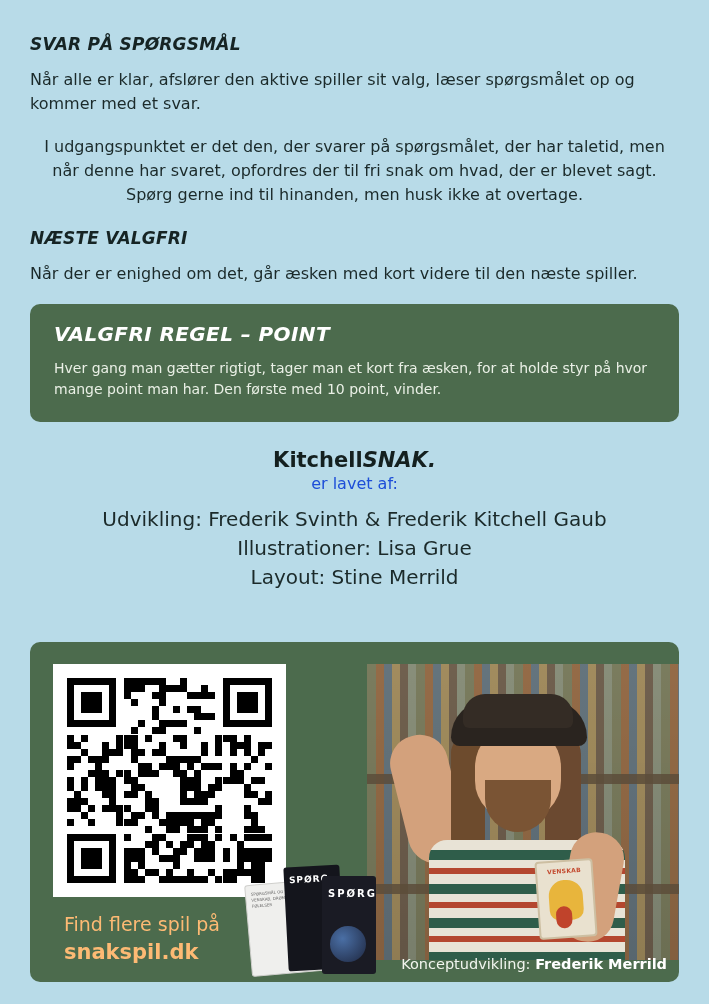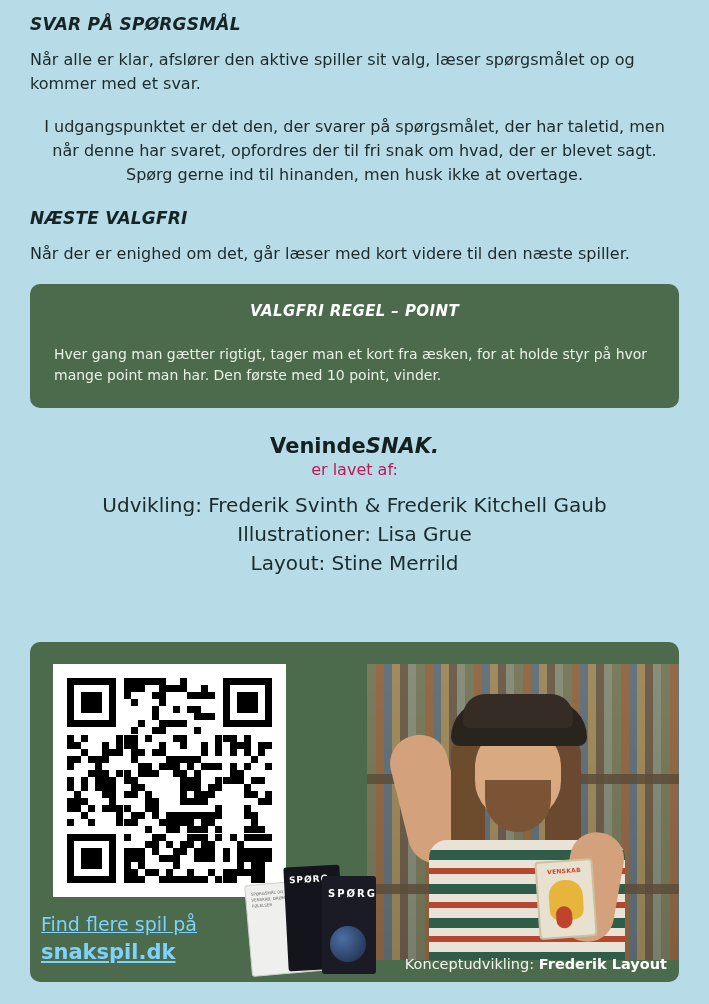--- a/index.html
+++ b/index.html
@@ -12,21 +12,21 @@
     height: 1004px;
     background: #b8dbe8;
     font-family: "DejaVu Sans", sans-serif;
     color: #1d2b2b;
     overflow: hidden;
   }
   .page {
     position: relative;
     width: 709px;
     height: 1004px;
-    padding: 14px 30px 0 30px;
+    padding: 34px 30px 0 30px;
   }
   h2.section-head {
     font-family: "DejaVu Sans", sans-serif;
     font-size: 17px;
     font-style: italic;
     font-weight: bold;
     letter-spacing: 0.2px;
     margin: 0 0 14px 0;
     color: #162424;
   }
@@ -39,23 +39,23 @@
   p.body-text.tight { margin-bottom: 20px; text-align: center; }
 
   .optional-box {
     background: #4c6b4d;
     border-radius: 10px;
     padding: 18px 24px 22px 24px;
     margin-top: 14px;
     color: #eef3ea;
   }
   .optional-box h3 {
-    margin: 0 0 24px 0;
-    text-align: center;
-    font-size: 15px;
+    margin: 0 0 12px 0;
+    text-align: left;
+    font-size: 20px;
     font-style: italic;
     font-weight: bold;
     letter-spacing: 0.4px;
     color: #ffffff;
   }
   .optional-box p {
     margin: 0;
     font-size: 14px;
     line-height: 1.5;
     color: #eaf0e6;
@@ -70,21 +70,21 @@
     font-weight: bold;
     color: #14201f;
     margin-bottom: 2px;
   }
   .credits .brand .ital {
     font-style: italic;
     text-align: center;
   }
   .credits .madeby {
     font-size: 16px;
-    color: #be185d;
+    color: #1d4ed8;
     margin-bottom: 12px;
   }
   .credits .line {
     font-size: 20px;
     line-height: 1.45;
     color: #1b2a2a;
   }
 
   .footer-box {
     position: absolute;
@@ -106,26 +106,25 @@
     padding: 14px;
   }
   .qr {
     width: 100%;
     height: 100%;
     background-repeat: no-repeat;
     image-rendering: pixelated;
   }
   .find-more {
     position: absolute;
-    left: 11px;
+    left: 34px;
     top: 270px;
-    color: #7dd3fc;
+    color: #fdba74;
     font-size: 19px;
     line-height: 1.3;
-    text-decoration: underline;
   }
   .find-more .dk {
     font-weight: bold;
     font-size: 21px;
     display: block;
     margin-top: 2px;
   }
 
   .photo {
     position: absolute;
@@ -323,29 +322,29 @@
 </head>
 <body>
 
 <div class="page">
 
   <h2 class="section-head">SVAR PÅ SPØRGSMÅL</h2>
   <p class="body-text">Når alle er klar, afslører den aktive spiller sit valg, læser spørgsmålet op og kommer med et svar.</p>
   <p class="body-text tight">I udgangspunktet er det den, der svarer på spørgsmålet, der har taletid, men når denne har svaret, opfordres der til fri snak om hvad, der er blevet sagt. Spørg gerne ind til hinanden, men husk ikke at overtage.</p>
 
   <h2 class="section-head">NÆSTE VALGFRI</h2>
-  <p class="body-text">Når der er enighed om det, går læser med kort videre til den næste spiller.</p>
+  <p class="body-text">Når der er enighed om det, går æsken med kort videre til den næste spiller.</p>
 
   <div class="optional-box">
     <h3>VALGFRI REGEL – POINT</h3>
     <p>Hver gang man gætter rigtigt, tager man et kort fra æsken, for at holde styr på hvor mange point man har. Den første med 10 point, vinder.</p>
   </div>
 
   <div class="credits">
-    <div class="brand"><span>Veninde</span><span class="ital">SNAK.</span></div>
+    <div class="brand"><span>Kitchell</span><span class="ital">SNAK.</span></div>
     <div class="madeby">er lavet af:</div>
     <div class="line">Udvikling: Frederik Svinth &amp; Frederik Kitchell Gaub</div>
     <div class="line">Illustrationer: Lisa Grue</div>
     <div class="line">Layout: Stine Merrild</div>
   </div>
 
   <div class="footer-box">
 
     <div class="qr-wrap">
       <div class="qr" id="qrcanvas" style="background: linear-gradient(rgb(0, 0, 0), rgb(0, 0, 0)) 0px 0px / 7.47px 7.47px no-repeat, linear-gradient(rgb(0, 0, 0), rgb(0, 0, 0)) 7.07px 0px / 7.47px 7.47px no-repeat, linear-gradient(rgb(0, 0, 0), rgb(0, 0, 0)) 14.14px 0px / 7.47px 7.47px no-repeat, linear-gradient(rgb(0, 0, 0), rgb(0, 0, 0)) 21.21px 0px / 7.47px 7.47px no-repeat, linear-gradient(rgb(0, 0, 0), rgb(0, 0, 0)) 28.28px 0px / 7.47px 7.47px no-repeat, linear-gradient(rgb(0, 0, 0), rgb(0, 0, 0)) 35.34px 0px / 7.47px 7.47px no-repeat, linear-gradient(rgb(0, 0, 0), rgb(0, 0, 0)) 42.41px 0px / 7.47px 7.47px no-repeat, linear-gradient(rgb(0, 0, 0), rgb(0, 0, 0)) 56.55px 0px / 7.47px 7.47px no-repeat, linear-gradient(rgb(0, 0, 0), rgb(0, 0, 0)) 63.62px 0px / 7.47px 7.47px no-repeat, linear-gradient(rgb(0, 0, 0), rgb(0, 0, 0)) 70.69px 0px / 7.47px 7.47px no-repeat, linear-gradient(rgb(0, 0, 0), rgb(0, 0, 0)) 77.76px 0px / 7.47px 7.47px no-repeat, linear-gradient(rgb(0, 0, 0), rgb(0, 0, 0)) 84.83px 0px / 7.47px 7.47px no-repeat, linear-gradient(rgb(0, 0, 0), rgb(0, 0, 0)) 91.9px 0px / 7.47px 7.47px no-repeat, linear-gradient(rgb(0, 0, 0), rgb(0, 0, 0)) 113.1px 0px / 7.47px 7.47px no-repeat, linear-gradient(rgb(0, 0, 0), rgb(0, 0, 0)) 155.52px 0px / 7.47px 7.47px no-repeat, linear-gradient(rgb(0, 0, 0), rgb(0, 0, 0)) 162.59px 0px / 7.47px 7.47px no-repeat, linear-gradient(rgb(0, 0, 0), rgb(0, 0, 0)) 169.66px 0px / 7.47px 7.47px no-repeat, linear-gradient(rgb(0, 0, 0), rgb(0, 0, 0)) 176.72px 0px / 7.47px 7.47px no-repeat, linear-gradient(rgb(0, 0, 0), rgb(0, 0, 0)) 183.79px 0px / 7.47px 7.47px no-repeat, linear-gradient(rgb(0, 0, 0), rgb(0, 0, 0)) 190.86px 0px / 7.47px 7.47px no-repeat, linear-gradient(rgb(0, 0, 0), rgb(0, 0, 0)) 197.93px 0px / 7.47px 7.47px no-repeat, linear-gradient(rgb(0, 0, 0), rgb(0, 0, 0)) 0px 7.07px / 7.47px 7.47px no-repeat, linear-gradient(rgb(0, 0, 0), rgb(0, 0, 0)) 42.41px 7.07px / 7.47px 7.47px no-repeat, linear-gradient(rgb(0, 0, 0), rgb(0, 0, 0)) 56.55px 7.07px / 7.47px 7.47px no-repeat, linear-gradient(rgb(0, 0, 0), rgb(0, 0, 0)) 63.62px 7.07px / 7.47px 7.47px no-repeat, linear-gradient(rgb(0, 0, 0), rgb(0, 0, 0)) 70.69px 7.07px / 7.47px 7.47px no-repeat, linear-gradient(rgb(0, 0, 0), rgb(0, 0, 0)) 91.9px 7.07px / 7.47px 7.47px no-repeat, linear-gradient(rgb(0, 0, 0), rgb(0, 0, 0)) 98.97px 7.07px / 7.47px 7.47px no-repeat, linear-gradient(rgb(0, 0, 0), rgb(0, 0, 0)) 106.03px 7.07px / 7.47px 7.47px no-repeat, linear-gradient(rgb(0, 0, 0), rgb(0, 0, 0)) 113.1px 7.07px / 7.47px 7.47px no-repeat, linear-gradient(rgb(0, 0, 0), rgb(0, 0, 0)) 134.31px 7.07px / 7.47px 7.47px no-repeat, linear-gradient(rgb(0, 0, 0), rgb(0, 0, 0)) 155.52px 7.07px / 7.47px 7.47px no-repeat, linear-gradient(rgb(0, 0, 0), rgb(0, 0, 0)) 197.93px 7.07px / 7.47px 7.47px no-repeat, linear-gradient(rgb(0, 0, 0), rgb(0, 0, 0)) 0px 14.14px / 7.47px 7.47px no-repeat, linear-gradient(rgb(0, 0, 0), rgb(0, 0, 0)) 14.14px 14.14px / 7.47px 7.47px no-repeat, linear-gradient(rgb(0, 0, 0), rgb(0, 0, 0)) 21.21px 14.14px / 7.47px 7.47px no-repeat, linear-gradient(rgb(0, 0, 0), rgb(0, 0, 0)) 28.28px 14.14px / 7.47px 7.47px no-repeat, linear-gradient(rgb(0, 0, 0), rgb(0, 0, 0)) 42.41px 14.14px / 7.47px 7.47px no-repeat, linear-gradient(rgb(0, 0, 0), rgb(0, 0, 0)) 56.55px 14.14px / 7.47px 7.47px no-repeat, linear-gradient(rgb(0, 0, 0), rgb(0, 0, 0)) 84.83px 14.14px / 7.47px 7.47px no-repeat, linear-gradient(rgb(0, 0, 0), rgb(0, 0, 0)) 91.9px 14.14px / 7.47px 7.47px no-repeat, linear-gradient(rgb(0, 0, 0), rgb(0, 0, 0)) 120.17px 14.14px / 7.47px 7.47px no-repeat, linear-gradient(rgb(0, 0, 0), rgb(0, 0, 0)) 127.24px 14.14px / 7.47px 7.47px no-repeat, linear-gradient(rgb(0, 0, 0), rgb(0, 0, 0)) 134.31px 14.14px / 7.47px 7.47px no-repeat, linear-gradient(rgb(0, 0, 0), rgb(0, 0, 0)) 141.38px 14.14px / 7.47px 7.47px no-repeat, linear-gradient(rgb(0, 0, 0), rgb(0, 0, 0)) 155.52px 14.14px / 7.47px 7.47px no-repeat, linear-gradient(rgb(0, 0, 0), rgb(0, 0, 0)) 169.66px 14.14px / 7.47px 7.47px no-repeat, linear-gradient(rgb(0, 0, 0), rgb(0, 0, 0)) 176.72px 14.14px / 7.47px 7.47px no-repeat, linear-gradient(rgb(0, 0, 0), rgb(0, 0, 0)) 183.79px 14.14px / 7.47px 7.47px no-repeat, linear-gradient(rgb(0, 0, 0), rgb(0, 0, 0)) 197.93px 14.14px / 7.47px 7.47px no-repeat, linear-gradient(rgb(0, 0, 0), rgb(0, 0, 0)) 0px 21.21px / 7.47px 7.47px no-repeat, linear-gradient(rgb(0, 0, 0), rgb(0, 0, 0)) 14.14px 21.21px / 7.47px 7.47px no-repeat, linear-gradient(rgb(0, 0, 0), rgb(0, 0, 0)) 21.21px 21.21px / 7.47px 7.47px no-repeat, linear-gradient(rgb(0, 0, 0), rgb(0, 0, 0)) 28.28px 21.21px / 7.47px 7.47px no-repeat, linear-gradient(rgb(0, 0, 0), rgb(0, 0, 0)) 42.41px 21.21px / 7.47px 7.47px no-repeat, linear-gradient(rgb(0, 0, 0), rgb(0, 0, 0)) 63.62px 21.21px / 7.47px 7.47px no-repeat, linear-gradient(rgb(0, 0, 0), rgb(0, 0, 0)) 91.9px 21.21px / 7.47px 7.47px no-repeat, linear-gradient(rgb(0, 0, 0), rgb(0, 0, 0)) 155.52px 21.21px / 7.47px 7.47px no-repeat, linear-gradient(rgb(0, 0, 0), rgb(0, 0, 0)) 169.66px 21.21px / 7.47px 7.47px no-repeat, linear-gradient(rgb(0, 0, 0), rgb(0, 0, 0)) 176.72px 21.21px / 7.47px 7.47px no-repeat, linear-gradient(rgb(0, 0, 0), rgb(0, 0, 0)) 183.79px 21.21px / 7.47px 7.47px no-repeat, linear-gradient(rgb(0, 0, 0), rgb(0, 0, 0)) 197.93px 21.21px / 7.47px 7.47px no-repeat, linear-gradient(rgb(0, 0, 0), rgb(0, 0, 0)) 0px 28.28px / 7.47px 7.47px no-repeat, linear-gradient(rgb(0, 0, 0), rgb(0, 0, 0)) 14.14px 28.28px / 7.47px 7.47px no-repeat, linear-gradient(rgb(0, 0, 0), rgb(0, 0, 0)) 21.21px 28.28px / 7.47px 7.47px no-repeat, linear-gradient(rgb(0, 0, 0), rgb(0, 0, 0)) 28.28px 28.28px / 7.47px 7.47px no-repeat, linear-gradient(rgb(0, 0, 0), rgb(0, 0, 0)) 42.41px 28.28px / 7.47px 7.47px no-repeat, linear-gradient(rgb(0, 0, 0), rgb(0, 0, 0)) 84.83px 28.28px / 7.47px 7.47px no-repeat, linear-gradient(rgb(0, 0, 0), rgb(0, 0, 0)) 106.03px 28.28px / 7.47px 7.47px no-repeat, linear-gradient(rgb(0, 0, 0), rgb(0, 0, 0)) 120.17px 28.28px / 7.47px 7.47px no-repeat, linear-gradient(rgb(0, 0, 0), rgb(0, 0, 0)) 127.24px 28.28px / 7.47px 7.47px no-repeat, linear-gradient(rgb(0, 0, 0), rgb(0, 0, 0)) 155.52px 28.28px / 7.47px 7.47px no-repeat, linear-gradient(rgb(0, 0, 0), rgb(0, 0, 0)) 169.66px 28.28px / 7.47px 7.47px no-repeat, linear-gradient(rgb(0, 0, 0), rgb(0, 0, 0)) 176.72px 28.28px / 7.47px 7.47px no-repeat, linear-gradient(rgb(0, 0, 0), rgb(0, 0, 0)) 183.79px 28.28px / 7.47px 7.47px no-repeat, linear-gradient(rgb(0, 0, 0), rgb(0, 0, 0)) 197.93px 28.28px / 7.47px 7.47px no-repeat, linear-gradient(rgb(0, 0, 0), rgb(0, 0, 0)) 0px 35.34px / 7.47px 7.47px no-repeat, linear-gradient(rgb(0, 0, 0), rgb(0, 0, 0)) 42.41px 35.34px / 7.47px 7.47px no-repeat, linear-gradient(rgb(0, 0, 0), rgb(0, 0, 0)) 84.83px 35.34px / 7.47px 7.47px no-repeat, linear-gradient(rgb(0, 0, 0), rgb(0, 0, 0)) 127.24px 35.34px / 7.47px 7.47px no-repeat, linear-gradient(rgb(0, 0, 0), rgb(0, 0, 0)) 134.31px 35.34px / 7.47px 7.47px no-repeat, linear-gradient(rgb(0, 0, 0), rgb(0, 0, 0)) 141.38px 35.34px / 7.47px 7.47px no-repeat, linear-gradient(rgb(0, 0, 0), rgb(0, 0, 0)) 155.52px 35.34px / 7.47px 7.47px no-repeat, linear-gradient(rgb(0, 0, 0), rgb(0, 0, 0)) 197.93px 35.34px / 7.47px 7.47px no-repeat, linear-gradient(rgb(0, 0, 0), rgb(0, 0, 0)) 0px 42.41px / 7.47px 7.47px no-repeat, linear-gradient(rgb(0, 0, 0), rgb(0, 0, 0)) 7.07px 42.41px / 7.47px 7.47px no-repeat, linear-gradient(rgb(0, 0, 0), rgb(0, 0, 0)) 14.14px 42.41px / 7.47px 7.47px no-repeat, linear-gradient(rgb(0, 0, 0), rgb(0, 0, 0)) 21.21px 42.41px / 7.47px 7.47px no-repeat, linear-gradient(rgb(0, 0, 0), rgb(0, 0, 0)) 28.28px 42.41px / 7.47px 7.47px no-repeat, linear-gradient(rgb(0, 0, 0), rgb(0, 0, 0)) 35.34px 42.41px / 7.47px 7.47px no-repeat, linear-gradient(rgb(0, 0, 0), rgb(0, 0, 0)) 42.41px 42.41px / 7.47px 7.47px no-repeat, linear-gradient(rgb(0, 0, 0), rgb(0, 0, 0)) 70.69px 42.41px / 7.47px 7.47px no-repeat, linear-gradient(rgb(0, 0, 0), rgb(0, 0, 0)) 91.9px 42.41px / 7.47px 7.47px no-repeat, linear-gradient(rgb(0, 0, 0), rgb(0, 0, 0)) 98.97px 42.41px / 7.47px 7.47px no-repeat, linear-gradient(rgb(0, 0, 0), rgb(0, 0, 0)) 106.03px 42.41px / 7.47px 7.47px no-repeat, linear-gradient(rgb(0, 0, 0), rgb(0, 0, 0)) 113.1px 42.41px / 7.47px 7.47px no-repeat, linear-gradient(rgb(0, 0, 0), rgb(0, 0, 0)) 155.52px 42.41px / 7.47px 7.47px no-repeat, linear-gradient(rgb(0, 0, 0), rgb(0, 0, 0)) 162.59px 42.41px / 7.47px 7.47px no-repeat, linear-gradient(rgb(0, 0, 0), rgb(0, 0, 0)) 169.66px 42.41px / 7.47px 7.47px no-repeat, linear-gradient(rgb(0, 0, 0), rgb(0, 0, 0)) 176.72px 42.41px / 7.47px 7.47px no-repeat, linear-gradient(rgb(0, 0, 0), rgb(0, 0, 0)) 183.79px 42.41px / 7.47px 7.47px no-repeat, linear-gradient(rgb(0, 0, 0), rgb(0, 0, 0)) 190.86px 42.41px / 7.47px 7.47px no-repeat, linear-gradient(rgb(0, 0, 0), rgb(0, 0, 0)) 197.93px 42.41px / 7.47px 7.47px no-repeat, linear-gradient(rgb(0, 0, 0), rgb(0, 0, 0)) 63.62px 49.48px / 7.47px 7.47px no-repeat, linear-gradient(rgb(0, 0, 0), rgb(0, 0, 0)) 84.83px 49.48px / 7.47px 7.47px no-repeat, linear-gradient(rgb(0, 0, 0), rgb(0, 0, 0)) 91.9px 49.48px / 7.47px 7.47px no-repeat, linear-gradient(rgb(0, 0, 0), rgb(0, 0, 0)) 127.24px 49.48px / 7.47px 7.47px no-repeat, linear-gradient(rgb(0, 0, 0), rgb(0, 0, 0)) 0px 56.55px / 7.47px 7.47px no-repeat, linear-gradient(rgb(0, 0, 0), rgb(0, 0, 0)) 14.14px 56.55px / 7.47px 7.47px no-repeat, linear-gradient(rgb(0, 0, 0), rgb(0, 0, 0)) 49.48px 56.55px / 7.47px 7.47px no-repeat, linear-gradient(rgb(0, 0, 0), rgb(0, 0, 0)) 56.55px 56.55px / 7.47px 7.47px no-repeat, linear-gradient(rgb(0, 0, 0), rgb(0, 0, 0)) 63.62px 56.55px / 7.47px 7.47px no-repeat, linear-gradient(rgb(0, 0, 0), rgb(0, 0, 0)) 77.76px 56.55px / 7.47px 7.47px no-repeat, linear-gradient(rgb(0, 0, 0), rgb(0, 0, 0)) 106.03px 56.55px / 7.47px 7.47px no-repeat, linear-gradient(rgb(0, 0, 0), rgb(0, 0, 0)) 113.1px 56.55px / 7.47px 7.47px no-repeat, linear-gradient(rgb(0, 0, 0), rgb(0, 0, 0)) 148.45px 56.55px / 7.47px 7.47px no-repeat, linear-gradient(rgb(0, 0, 0), rgb(0, 0, 0)) 155.52px 56.55px / 7.47px 7.47px no-repeat, linear-gradient(rgb(0, 0, 0), rgb(0, 0, 0)) 162.59px 56.55px / 7.47px 7.47px no-repeat, linear-gradient(rgb(0, 0, 0), rgb(0, 0, 0)) 176.72px 56.55px / 7.47px 7.47px no-repeat, linear-gradient(rgb(0, 0, 0), rgb(0, 0, 0)) 0px 63.62px / 7.47px 7.47px no-repeat, linear-gradient(rgb(0, 0, 0), rgb(0, 0, 0)) 7.07px 63.62px / 7.47px 7.47px no-repeat, linear-gradient(rgb(0, 0, 0), rgb(0, 0, 0)) 35.34px 63.62px / 7.47px 7.47px no-repeat, linear-gradient(rgb(0, 0, 0), rgb(0, 0, 0)) 49.48px 63.62px / 7.47px 7.47px no-repeat, linear-gradient(rgb(0, 0, 0), rgb(0, 0, 0)) 56.55px 63.62px / 7.47px 7.47px no-repeat, linear-gradient(rgb(0, 0, 0), rgb(0, 0, 0)) 63.62px 63.62px / 7.47px 7.47px no-repeat, linear-gradient(rgb(0, 0, 0), rgb(0, 0, 0)) 91.9px 63.62px / 7.47px 7.47px no-repeat, linear-gradient(rgb(0, 0, 0), rgb(0, 0, 0)) 113.1px 63.62px / 7.47px 7.47px no-repeat, linear-gradient(rgb(0, 0, 0), rgb(0, 0, 0)) 134.31px 63.62px / 7.47px 7.47px no-repeat, linear-gradient(rgb(0, 0, 0), rgb(0, 0, 0)) 148.45px 63.62px / 7.47px 7.47px no-repeat, linear-gradient(rgb(0, 0, 0), rgb(0, 0, 0)) 162.59px 63.62px / 7.47px 7.47px no-repeat, linear-gradient(rgb(0, 0, 0), rgb(0, 0, 0)) 169.66px 63.62px / 7.47px 7.47px no-repeat, linear-gradient(rgb(0, 0, 0), rgb(0, 0, 0)) 176.72px 63.62px / 7.47px 7.47px no-repeat, linear-gradient(rgb(0, 0, 0), rgb(0, 0, 0)) 190.86px 63.62px / 7.47px 7.47px no-repeat, linear-gradient(rgb(0, 0, 0), rgb(0, 0, 0)) 197.93px 63.62px / 7.47px 7.47px no-repeat, linear-gradient(rgb(0, 0, 0), rgb(0, 0, 0)) 14.14px 70.69px / 7.47px 7.47px no-repeat, linear-gradient(rgb(0, 0, 0), rgb(0, 0, 0)) 35.34px 70.69px / 7.47px 7.47px no-repeat, linear-gradient(rgb(0, 0, 0), rgb(0, 0, 0)) 42.41px 70.69px / 7.47px 7.47px no-repeat, linear-gradient(rgb(0, 0, 0), rgb(0, 0, 0)) 49.48px 70.69px / 7.47px 7.47px no-repeat, linear-gradient(rgb(0, 0, 0), rgb(0, 0, 0)) 63.62px 70.69px / 7.47px 7.47px no-repeat, linear-gradient(rgb(0, 0, 0), rgb(0, 0, 0)) 70.69px 70.69px / 7.47px 7.47px no-repeat, linear-gradient(rgb(0, 0, 0), rgb(0, 0, 0)) 84.83px 70.69px / 7.47px 7.47px no-repeat, linear-gradient(rgb(0, 0, 0), rgb(0, 0, 0)) 91.9px 70.69px / 7.47px 7.47px no-repeat, linear-gradient(rgb(0, 0, 0), rgb(0, 0, 0)) 134.31px 70.69px / 7.47px 7.47px no-repeat, linear-gradient(rgb(0, 0, 0), rgb(0, 0, 0)) 148.45px 70.69px / 7.47px 7.47px no-repeat, linear-gradient(rgb(0, 0, 0), rgb(0, 0, 0)) 162.59px 70.69px / 7.47px 7.47px no-repeat, linear-gradient(rgb(0, 0, 0), rgb(0, 0, 0)) 176.72px 70.69px / 7.47px 7.47px no-repeat, linear-gradient(rgb(0, 0, 0), rgb(0, 0, 0)) 190.86px 70.69px / 7.47px 7.47px no-repeat, linear-gradient(rgb(0, 0, 0), rgb(0, 0, 0)) 0px 77.76px / 7.47px 7.47px no-repeat, linear-gradient(rgb(0, 0, 0), rgb(0, 0, 0)) 7.07px 77.76px / 7.47px 7.47px no-repeat, linear-gradient(rgb(0, 0, 0), rgb(0, 0, 0)) 21.21px 77.76px / 7.47px 7.47px no-repeat, linear-gradient(rgb(0, 0, 0), rgb(0, 0, 0)) 28.28px 77.76px / 7.47px 7.47px no-repeat, linear-gradient(rgb(0, 0, 0), rgb(0, 0, 0)) 35.34px 77.76px / 7.47px 7.47px no-repeat, linear-gradient(rgb(0, 0, 0), rgb(0, 0, 0)) 63.62px 77.76px / 7.47px 7.47px no-repeat, linear-gradient(rgb(0, 0, 0), rgb(0, 0, 0)) 98.97px 77.76px / 7.47px 7.47px no-repeat, linear-gradient(rgb(0, 0, 0), rgb(0, 0, 0)) 106.03px 77.76px / 7.47px 7.47px no-repeat, linear-gradient(rgb(0, 0, 0), rgb(0, 0, 0)) 113.1px 77.76px / 7.47px 7.47px no-repeat, linear-gradient(rgb(0, 0, 0), rgb(0, 0, 0)) 120.17px 77.76px / 7.47px 7.47px no-repeat, linear-gradient(rgb(0, 0, 0), rgb(0, 0, 0)) 127.24px 77.76px / 7.47px 7.47px no-repeat, linear-gradient(rgb(0, 0, 0), rgb(0, 0, 0)) 183.79px 77.76px / 7.47px 7.47px no-repeat, linear-gradient(rgb(0, 0, 0), rgb(0, 0, 0)) 0px 84.83px / 7.47px 7.47px no-repeat, linear-gradient(rgb(0, 0, 0), rgb(0, 0, 0)) 28.28px 84.83px / 7.47px 7.47px no-repeat, linear-gradient(rgb(0, 0, 0), rgb(0, 0, 0)) 70.69px 84.83px / 7.47px 7.47px no-repeat, linear-gradient(rgb(0, 0, 0), rgb(0, 0, 0)) 77.76px 84.83px / 7.47px 7.47px no-repeat, linear-gradient(rgb(0, 0, 0), rgb(0, 0, 0)) 91.9px 84.83px / 7.47px 7.47px no-repeat, linear-gradient(rgb(0, 0, 0), rgb(0, 0, 0)) 98.97px 84.83px / 7.47px 7.47px no-repeat, linear-gradient(rgb(0, 0, 0), rgb(0, 0, 0)) 106.03px 84.83px / 7.47px 7.47px no-repeat, linear-gradient(rgb(0, 0, 0), rgb(0, 0, 0)) 120.17px 84.83px / 7.47px 7.47px no-repeat, linear-gradient(rgb(0, 0, 0), rgb(0, 0, 0)) 134.31px 84.83px / 7.47px 7.47px no-repeat, linear-gradient(rgb(0, 0, 0), rgb(0, 0, 0)) 141.38px 84.83px / 7.47px 7.47px no-repeat, linear-gradient(rgb(0, 0, 0), rgb(0, 0, 0)) 148.45px 84.83px / 7.47px 7.47px no-repeat, linear-gradient(rgb(0, 0, 0), rgb(0, 0, 0)) 162.59px 84.83px / 7.47px 7.47px no-repeat, linear-gradient(rgb(0, 0, 0), rgb(0, 0, 0)) 176.72px 84.83px / 7.47px 7.47px no-repeat, linear-gradient(rgb(0, 0, 0), rgb(0, 0, 0)) 197.93px 84.83px / 7.47px 7.47px no-repeat, linear-gradient(rgb(0, 0, 0), rgb(0, 0, 0)) 21.21px 91.9px / 7.47px 7.47px no-repeat, linear-gradient(rgb(0, 0, 0), rgb(0, 0, 0)) 28.28px 91.9px / 7.47px 7.47px no-repeat, linear-gradient(rgb(0, 0, 0), rgb(0, 0, 0)) 35.34px 91.9px / 7.47px 7.47px no-repeat, linear-gradient(rgb(0, 0, 0), rgb(0, 0, 0)) 49.48px 91.9px / 7.47px 7.47px no-repeat, linear-gradient(rgb(0, 0, 0), rgb(0, 0, 0)) 56.55px 91.9px / 7.47px 7.47px no-repeat, linear-gradient(rgb(0, 0, 0), rgb(0, 0, 0)) 70.69px 91.9px / 7.47px 7.47px no-repeat, linear-gradient(rgb(0, 0, 0), rgb(0, 0, 0)) 77.76px 91.9px / 7.47px 7.47px no-repeat, linear-gradient(rgb(0, 0, 0), rgb(0, 0, 0)) 84.83px 91.9px / 7.47px 7.47px no-repeat, linear-gradient(rgb(0, 0, 0), rgb(0, 0, 0)) 106.03px 91.9px / 7.47px 7.47px no-repeat, linear-gradient(rgb(0, 0, 0), rgb(0, 0, 0)) 113.1px 91.9px / 7.47px 7.47px no-repeat, linear-gradient(rgb(0, 0, 0), rgb(0, 0, 0)) 127.24px 91.9px / 7.47px 7.47px no-repeat, linear-gradient(rgb(0, 0, 0), rgb(0, 0, 0)) 162.59px 91.9px / 7.47px 7.47px no-repeat, linear-gradient(rgb(0, 0, 0), rgb(0, 0, 0)) 169.66px 91.9px / 7.47px 7.47px no-repeat, linear-gradient(rgb(0, 0, 0), rgb(0, 0, 0)) 0px 98.97px / 7.47px 7.47px no-repeat, linear-gradient(rgb(0, 0, 0), rgb(0, 0, 0)) 14.14px 98.97px / 7.47px 7.47px no-repeat, linear-gradient(rgb(0, 0, 0), rgb(0, 0, 0)) 28.28px 98.97px / 7.47px 7.47px no-repeat, linear-gradient(rgb(0, 0, 0), rgb(0, 0, 0)) 35.34px 98.97px / 7.47px 7.47px no-repeat, linear-gradient(rgb(0, 0, 0), rgb(0, 0, 0)) 42.41px 98.97px / 7.47px 7.47px no-repeat, linear-gradient(rgb(0, 0, 0), rgb(0, 0, 0)) 56.55px 98.97px / 7.47px 7.47px no-repeat, linear-gradient(rgb(0, 0, 0), rgb(0, 0, 0)) 63.62px 98.97px / 7.47px 7.47px no-repeat, linear-gradient(rgb(0, 0, 0), rgb(0, 0, 0)) 113.1px 98.97px / 7.47px 7.47px no-repeat, linear-gradient(rgb(0, 0, 0), rgb(0, 0, 0)) 120.17px 98.97px / 7.47px 7.47px no-repeat, linear-gradient(rgb(0, 0, 0), rgb(0, 0, 0)) 127.24px 98.97px / 7.47px 7.47px no-repeat, linear-gradient(rgb(0, 0, 0), rgb(0, 0, 0)) 148.45px 98.97px / 7.47px 7.47px no-repeat, linear-gradient(rgb(0, 0, 0), rgb(0, 0, 0)) 155.52px 98.97px / 7.47px 7.47px no-repeat, linear-gradient(rgb(0, 0, 0), rgb(0, 0, 0)) 162.59px 98.97px / 7.47px 7.47px no-repeat, linear-gradient(rgb(0, 0, 0), rgb(0, 0, 0)) 169.66px 98.97px / 7.47px 7.47px no-repeat, linear-gradient(rgb(0, 0, 0), rgb(0, 0, 0)) 183.79px 98.97px / 7.47px 7.47px no-repeat, linear-gradient(rgb(0, 0, 0), rgb(0, 0, 0)) 190.86px 98.97px / 7.47px 7.47px no-repeat, linear-gradient(rgb(0, 0, 0), rgb(0, 0, 0)) 0px 106.03px / 7.47px 7.47px no-repeat, linear-gradient(rgb(0, 0, 0), rgb(0, 0, 0)) 14.14px 106.03px / 7.47px 7.47px no-repeat, linear-gradient(rgb(0, 0, 0), rgb(0, 0, 0)) 28.28px 106.03px / 7.47px 7.47px no-repeat, linear-gradient(rgb(0, 0, 0), rgb(0, 0, 0)) 35.34px 106.03px / 7.47px 7.47px no-repeat, linear-gradient(rgb(0, 0, 0), rgb(0, 0, 0)) 42.41px 106.03px / 7.47px 7.47px no-repeat, linear-gradient(rgb(0, 0, 0), rgb(0, 0, 0)) 63.62px 106.03px / 7.47px 7.47px no-repeat, linear-gradient(rgb(0, 0, 0), rgb(0, 0, 0)) 70.69px 106.03px / 7.47px 7.47px no-repeat, linear-gradient(rgb(0, 0, 0), rgb(0, 0, 0)) 113.1px 106.03px / 7.47px 7.47px no-repeat, linear-gradient(rgb(0, 0, 0), rgb(0, 0, 0)) 120.17px 106.03px / 7.47px 7.47px no-repeat, linear-gradient(rgb(0, 0, 0), rgb(0, 0, 0)) 127.24px 106.03px / 7.47px 7.47px no-repeat, linear-gradient(rgb(0, 0, 0), rgb(0, 0, 0)) 141.38px 106.03px / 7.47px 7.47px no-repeat, linear-gradient(rgb(0, 0, 0), rgb(0, 0, 0)) 148.45px 106.03px / 7.47px 7.47px no-repeat, linear-gradient(rgb(0, 0, 0), rgb(0, 0, 0)) 176.72px 106.03px / 7.47px 7.47px no-repeat, linear-gradient(rgb(0, 0, 0), rgb(0, 0, 0)) 7.07px 113.1px / 7.47px 7.47px no-repeat, linear-gradient(rgb(0, 0, 0), rgb(0, 0, 0)) 35.34px 113.1px / 7.47px 7.47px no-repeat, linear-gradient(rgb(0, 0, 0), rgb(0, 0, 0)) 42.41px 113.1px / 7.47px 7.47px no-repeat, linear-gradient(rgb(0, 0, 0), rgb(0, 0, 0)) 56.55px 113.1px / 7.47px 7.47px no-repeat, linear-gradient(rgb(0, 0, 0), rgb(0, 0, 0)) 63.62px 113.1px / 7.47px 7.47px no-repeat, linear-gradient(rgb(0, 0, 0), rgb(0, 0, 0)) 77.76px 113.1px / 7.47px 7.47px no-repeat, linear-gradient(rgb(0, 0, 0), rgb(0, 0, 0)) 113.1px 113.1px / 7.47px 7.47px no-repeat, linear-gradient(rgb(0, 0, 0), rgb(0, 0, 0)) 127.24px 113.1px / 7.47px 7.47px no-repeat, linear-gradient(rgb(0, 0, 0), rgb(0, 0, 0)) 134.31px 113.1px / 7.47px 7.47px no-repeat, linear-gradient(rgb(0, 0, 0), rgb(0, 0, 0)) 141.38px 113.1px / 7.47px 7.47px no-repeat, linear-gradient(rgb(0, 0, 0), rgb(0, 0, 0)) 176.72px 113.1px / 7.47px 7.47px no-repeat, linear-gradient(rgb(0, 0, 0), rgb(0, 0, 0)) 183.79px 113.1px / 7.47px 7.47px no-repeat, linear-gradient(rgb(0, 0, 0), rgb(0, 0, 0)) 197.93px 113.1px / 7.47px 7.47px no-repeat, linear-gradient(rgb(0, 0, 0), rgb(0, 0, 0)) 0px 120.17px / 7.47px 7.47px no-repeat, linear-gradient(rgb(0, 0, 0), rgb(0, 0, 0)) 7.07px 120.17px / 7.47px 7.47px no-repeat, linear-gradient(rgb(0, 0, 0), rgb(0, 0, 0)) 14.14px 120.17px / 7.47px 7.47px no-repeat, linear-gradient(rgb(0, 0, 0), rgb(0, 0, 0)) 42.41px 120.17px / 7.47px 7.47px no-repeat, linear-gradient(rgb(0, 0, 0), rgb(0, 0, 0)) 77.76px 120.17px / 7.47px 7.47px no-repeat, linear-gradient(rgb(0, 0, 0), rgb(0, 0, 0)) 84.83px 120.17px / 7.47px 7.47px no-repeat, linear-gradient(rgb(0, 0, 0), rgb(0, 0, 0)) 113.1px 120.17px / 7.47px 7.47px no-repeat, linear-gradient(rgb(0, 0, 0), rgb(0, 0, 0)) 120.17px 120.17px / 7.47px 7.47px no-repeat, linear-gradient(rgb(0, 0, 0), rgb(0, 0, 0)) 127.24px 120.17px / 7.47px 7.47px no-repeat, linear-gradient(rgb(0, 0, 0), rgb(0, 0, 0)) 134.31px 120.17px / 7.47px 7.47px no-repeat, linear-gradient(rgb(0, 0, 0), rgb(0, 0, 0)) 190.86px 120.17px / 7.47px 7.47px no-repeat, linear-gradient(rgb(0, 0, 0), rgb(0, 0, 0)) 197.93px 120.17px / 7.47px 7.47px no-repeat, linear-gradient(rgb(0, 0, 0), rgb(0, 0, 0)) 0px 127.24px / 7.47px 7.47px no-repeat, linear-gradient(rgb(0, 0, 0), rgb(0, 0, 0)) 7.07px 127.24px / 7.47px 7.47px no-repeat, linear-gradient(rgb(0, 0, 0), rgb(0, 0, 0)) 21.21px 127.24px / 7.47px 7.47px no-repeat, linear-gradient(rgb(0, 0, 0), rgb(0, 0, 0)) 35.34px 127.24px / 7.47px 7.47px no-repeat, linear-gradient(rgb(0, 0, 0), rgb(0, 0, 0)) 42.41px 127.24px / 7.47px 7.47px no-repeat, linear-gradient(rgb(0, 0, 0), rgb(0, 0, 0)) 49.48px 127.24px / 7.47px 7.47px no-repeat, linear-gradient(rgb(0, 0, 0), rgb(0, 0, 0)) 56.55px 127.24px / 7.47px 7.47px no-repeat, linear-gradient(rgb(0, 0, 0), rgb(0, 0, 0)) 77.76px 127.24px / 7.47px 7.47px no-repeat, linear-gradient(rgb(0, 0, 0), rgb(0, 0, 0)) 84.83px 127.24px / 7.47px 7.47px no-repeat, linear-gradient(rgb(0, 0, 0), rgb(0, 0, 0)) 148.45px 127.24px / 7.47px 7.47px no-repeat, linear-gradient(rgb(0, 0, 0), rgb(0, 0, 0)) 176.72px 127.24px / 7.47px 7.47px no-repeat, linear-gradient(rgb(0, 0, 0), rgb(0, 0, 0)) 14.14px 134.31px / 7.47px 7.47px no-repeat, linear-gradient(rgb(0, 0, 0), rgb(0, 0, 0)) 49.48px 134.31px / 7.47px 7.47px no-repeat, linear-gradient(rgb(0, 0, 0), rgb(0, 0, 0)) 63.62px 134.31px / 7.47px 7.47px no-repeat, linear-gradient(rgb(0, 0, 0), rgb(0, 0, 0)) 70.69px 134.31px / 7.47px 7.47px no-repeat, linear-gradient(rgb(0, 0, 0), rgb(0, 0, 0)) 84.83px 134.31px / 7.47px 7.47px no-repeat, linear-gradient(rgb(0, 0, 0), rgb(0, 0, 0)) 98.97px 134.31px / 7.47px 7.47px no-repeat, linear-gradient(rgb(0, 0, 0), rgb(0, 0, 0)) 106.03px 134.31px / 7.47px 7.47px no-repeat, linear-gradient(rgb(0, 0, 0), rgb(0, 0, 0)) 113.1px 134.31px / 7.47px 7.47px no-repeat, linear-gradient(rgb(0, 0, 0), rgb(0, 0, 0)) 120.17px 134.31px / 7.47px 7.47px no-repeat, linear-gradient(rgb(0, 0, 0), rgb(0, 0, 0)) 127.24px 134.31px / 7.47px 7.47px no-repeat, linear-gradient(rgb(0, 0, 0), rgb(0, 0, 0)) 134.31px 134.31px / 7.47px 7.47px no-repeat, linear-gradient(rgb(0, 0, 0), rgb(0, 0, 0)) 141.38px 134.31px / 7.47px 7.47px no-repeat, linear-gradient(rgb(0, 0, 0), rgb(0, 0, 0)) 148.45px 134.31px / 7.47px 7.47px no-repeat, linear-gradient(rgb(0, 0, 0), rgb(0, 0, 0)) 176.72px 134.31px / 7.47px 7.47px no-repeat, linear-gradient(rgb(0, 0, 0), rgb(0, 0, 0)) 183.79px 134.31px / 7.47px 7.47px no-repeat, linear-gradient(rgb(0, 0, 0), rgb(0, 0, 0)) 0px 141.38px / 7.47px 7.47px no-repeat, linear-gradient(rgb(0, 0, 0), rgb(0, 0, 0)) 21.21px 141.38px / 7.47px 7.47px no-repeat, linear-gradient(rgb(0, 0, 0), rgb(0, 0, 0)) 49.48px 141.38px / 7.47px 7.47px no-repeat, linear-gradient(rgb(0, 0, 0), rgb(0, 0, 0)) 56.55px 141.38px / 7.47px 7.47px no-repeat, linear-gradient(rgb(0, 0, 0), rgb(0, 0, 0)) 63.62px 141.38px / 7.47px 7.47px no-repeat, linear-gradient(rgb(0, 0, 0), rgb(0, 0, 0)) 91.9px 141.38px / 7.47px 7.47px no-repeat, linear-gradient(rgb(0, 0, 0), rgb(0, 0, 0)) 98.97px 141.38px / 7.47px 7.47px no-repeat, linear-gradient(rgb(0, 0, 0), rgb(0, 0, 0)) 106.03px 141.38px / 7.47px 7.47px no-repeat, linear-gradient(rgb(0, 0, 0), rgb(0, 0, 0)) 113.1px 141.38px / 7.47px 7.47px no-repeat, linear-gradient(rgb(0, 0, 0), rgb(0, 0, 0)) 120.17px 141.38px / 7.47px 7.47px no-repeat, linear-gradient(rgb(0, 0, 0), rgb(0, 0, 0)) 134.31px 141.38px / 7.47px 7.47px no-repeat, linear-gradient(rgb(0, 0, 0), rgb(0, 0, 0)) 141.38px 141.38px / 7.47px 7.47px no-repeat, linear-gradient(rgb(0, 0, 0), rgb(0, 0, 0)) 183.79px 141.38px / 7.47px 7.47px no-repeat, linear-gradient(rgb(0, 0, 0), rgb(0, 0, 0)) 77.76px 148.45px / 7.47px 7.47px no-repeat, linear-gradient(rgb(0, 0, 0), rgb(0, 0, 0)) 98.97px 148.45px / 7.47px 7.47px no-repeat, linear-gradient(rgb(0, 0, 0), rgb(0, 0, 0)) 106.03px 148.45px / 7.47px 7.47px no-repeat, linear-gradient(rgb(0, 0, 0), rgb(0, 0, 0)) 120.17px 148.45px / 7.47px 7.47px no-repeat, linear-gradient(rgb(0, 0, 0), rgb(0, 0, 0)) 127.24px 148.45px / 7.47px 7.47px no-repeat, linear-gradient(rgb(0, 0, 0), rgb(0, 0, 0)) 134.31px 148.45px / 7.47px 7.47px no-repeat, linear-gradient(rgb(0, 0, 0), rgb(0, 0, 0)) 148.45px 148.45px / 7.47px 7.47px no-repeat, linear-gradient(rgb(0, 0, 0), rgb(0, 0, 0)) 176.72px 148.45px / 7.47px 7.47px no-repeat, linear-gradient(rgb(0, 0, 0), rgb(0, 0, 0)) 183.79px 148.45px / 7.47px 7.47px no-repeat, linear-gradient(rgb(0, 0, 0), rgb(0, 0, 0)) 190.86px 148.45px / 7.47px 7.47px no-repeat, linear-gradient(rgb(0, 0, 0), rgb(0, 0, 0)) 0px 155.52px / 7.47px 7.47px no-repeat, linear-gradient(rgb(0, 0, 0), rgb(0, 0, 0)) 7.07px 155.52px / 7.47px 7.47px no-repeat, linear-gradient(rgb(0, 0, 0), rgb(0, 0, 0)) 14.14px 155.52px / 7.47px 7.47px no-repeat, linear-gradient(rgb(0, 0, 0), rgb(0, 0, 0)) 21.21px 155.52px / 7.47px 7.47px no-repeat, linear-gradient(rgb(0, 0, 0), rgb(0, 0, 0)) 28.28px 155.52px / 7.47px 7.47px no-repeat, linear-gradient(rgb(0, 0, 0), rgb(0, 0, 0)) 35.34px 155.52px / 7.47px 7.47px no-repeat, linear-gradient(rgb(0, 0, 0), rgb(0, 0, 0)) 42.41px 155.52px / 7.47px 7.47px no-repeat, linear-gradient(rgb(0, 0, 0), rgb(0, 0, 0)) 56.55px 155.52px / 7.47px 7.47px no-repeat, linear-gradient(rgb(0, 0, 0), rgb(0, 0, 0)) 84.83px 155.52px / 7.47px 7.47px no-repeat, linear-gradient(rgb(0, 0, 0), rgb(0, 0, 0)) 91.9px 155.52px / 7.47px 7.47px no-repeat, linear-gradient(rgb(0, 0, 0), rgb(0, 0, 0)) 120.17px 155.52px / 7.47px 7.47px no-repeat, linear-gradient(rgb(0, 0, 0), rgb(0, 0, 0)) 127.24px 155.52px / 7.47px 7.47px no-repeat, linear-gradient(rgb(0, 0, 0), rgb(0, 0, 0)) 134.31px 155.52px / 7.47px 7.47px no-repeat, linear-gradient(rgb(0, 0, 0), rgb(0, 0, 0)) 148.45px 155.52px / 7.47px 7.47px no-repeat, linear-gradient(rgb(0, 0, 0), rgb(0, 0, 0)) 162.59px 155.52px / 7.47px 7.47px no-repeat, linear-gradient(rgb(0, 0, 0), rgb(0, 0, 0)) 176.72px 155.52px / 7.47px 7.47px no-repeat, linear-gradient(rgb(0, 0, 0), rgb(0, 0, 0)) 183.79px 155.52px / 7.47px 7.47px no-repeat, linear-gradient(rgb(0, 0, 0), rgb(0, 0, 0)) 190.86px 155.52px / 7.47px 7.47px no-repeat, linear-gradient(rgb(0, 0, 0), rgb(0, 0, 0)) 197.93px 155.52px / 7.47px 7.47px no-repeat, linear-gradient(rgb(0, 0, 0), rgb(0, 0, 0)) 0px 162.59px / 7.47px 7.47px no-repeat, linear-gradient(rgb(0, 0, 0), rgb(0, 0, 0)) 42.41px 162.59px / 7.47px 7.47px no-repeat, linear-gradient(rgb(0, 0, 0), rgb(0, 0, 0)) 77.76px 162.59px / 7.47px 7.47px no-repeat, linear-gradient(rgb(0, 0, 0), rgb(0, 0, 0)) 84.83px 162.59px / 7.47px 7.47px no-repeat, linear-gradient(rgb(0, 0, 0), rgb(0, 0, 0)) 98.97px 162.59px / 7.47px 7.47px no-repeat, linear-gradient(rgb(0, 0, 0), rgb(0, 0, 0)) 113.1px 162.59px / 7.47px 7.47px no-repeat, linear-gradient(rgb(0, 0, 0), rgb(0, 0, 0)) 120.17px 162.59px / 7.47px 7.47px no-repeat, linear-gradient(rgb(0, 0, 0), rgb(0, 0, 0)) 134.31px 162.59px / 7.47px 7.47px no-repeat, linear-gradient(rgb(0, 0, 0), rgb(0, 0, 0)) 141.38px 162.59px / 7.47px 7.47px no-repeat, linear-gradient(rgb(0, 0, 0), rgb(0, 0, 0)) 169.66px 162.59px / 7.47px 7.47px no-repeat, linear-gradient(rgb(0, 0, 0), rgb(0, 0, 0)) 0px 169.66px / 7.47px 7.47px no-repeat, linear-gradient(rgb(0, 0, 0), rgb(0, 0, 0)) 14.14px 169.66px / 7.47px 7.47px no-repeat, linear-gradient(rgb(0, 0, 0), rgb(0, 0, 0)) 21.21px 169.66px / 7.47px 7.47px no-repeat, linear-gradient(rgb(0, 0, 0), rgb(0, 0, 0)) 28.28px 169.66px / 7.47px 7.47px no-repeat, linear-gradient(rgb(0, 0, 0), rgb(0, 0, 0)) 42.41px 169.66px / 7.47px 7.47px no-repeat, linear-gradient(rgb(0, 0, 0), rgb(0, 0, 0)) 56.55px 169.66px / 7.47px 7.47px no-repeat, linear-gradient(rgb(0, 0, 0), rgb(0, 0, 0)) 63.62px 169.66px / 7.47px 7.47px no-repeat, linear-gradient(rgb(0, 0, 0), rgb(0, 0, 0)) 70.69px 169.66px / 7.47px 7.47px no-repeat, linear-gradient(rgb(0, 0, 0), rgb(0, 0, 0)) 84.83px 169.66px / 7.47px 7.47px no-repeat, linear-gradient(rgb(0, 0, 0), rgb(0, 0, 0)) 106.03px 169.66px / 7.47px 7.47px no-repeat, linear-gradient(rgb(0, 0, 0), rgb(0, 0, 0)) 113.1px 169.66px / 7.47px 7.47px no-repeat, linear-gradient(rgb(0, 0, 0), rgb(0, 0, 0)) 127.24px 169.66px / 7.47px 7.47px no-repeat, linear-gradient(rgb(0, 0, 0), rgb(0, 0, 0)) 134.31px 169.66px / 7.47px 7.47px no-repeat, linear-gradient(rgb(0, 0, 0), rgb(0, 0, 0)) 141.38px 169.66px / 7.47px 7.47px no-repeat, linear-gradient(rgb(0, 0, 0), rgb(0, 0, 0)) 155.52px 169.66px / 7.47px 7.47px no-repeat, linear-gradient(rgb(0, 0, 0), rgb(0, 0, 0)) 169.66px 169.66px / 7.47px 7.47px no-repeat, linear-gradient(rgb(0, 0, 0), rgb(0, 0, 0)) 176.72px 169.66px / 7.47px 7.47px no-repeat, linear-gradient(rgb(0, 0, 0), rgb(0, 0, 0)) 183.79px 169.66px / 7.47px 7.47px no-repeat, linear-gradient(rgb(0, 0, 0), rgb(0, 0, 0)) 190.86px 169.66px / 7.47px 7.47px no-repeat, linear-gradient(rgb(0, 0, 0), rgb(0, 0, 0)) 197.93px 169.66px / 7.47px 7.47px no-repeat, linear-gradient(rgb(0, 0, 0), rgb(0, 0, 0)) 0px 176.72px / 7.47px 7.47px no-repeat, linear-gradient(rgb(0, 0, 0), rgb(0, 0, 0)) 14.14px 176.72px / 7.47px 7.47px no-repeat, linear-gradient(rgb(0, 0, 0), rgb(0, 0, 0)) 21.21px 176.72px / 7.47px 7.47px no-repeat, linear-gradient(rgb(0, 0, 0), rgb(0, 0, 0)) 28.28px 176.72px / 7.47px 7.47px no-repeat, linear-gradient(rgb(0, 0, 0), rgb(0, 0, 0)) 42.41px 176.72px / 7.47px 7.47px no-repeat, linear-gradient(rgb(0, 0, 0), rgb(0, 0, 0)) 56.55px 176.72px / 7.47px 7.47px no-repeat, linear-gradient(rgb(0, 0, 0), rgb(0, 0, 0)) 63.62px 176.72px / 7.47px 7.47px no-repeat, linear-gradient(rgb(0, 0, 0), rgb(0, 0, 0)) 70.69px 176.72px / 7.47px 7.47px no-repeat, linear-gradient(rgb(0, 0, 0), rgb(0, 0, 0)) 91.9px 176.72px / 7.47px 7.47px no-repeat, linear-gradient(rgb(0, 0, 0), rgb(0, 0, 0)) 98.97px 176.72px / 7.47px 7.47px no-repeat, linear-gradient(rgb(0, 0, 0), rgb(0, 0, 0)) 106.03px 176.72px / 7.47px 7.47px no-repeat, linear-gradient(rgb(0, 0, 0), rgb(0, 0, 0)) 127.24px 176.72px / 7.47px 7.47px no-repeat, linear-gradient(rgb(0, 0, 0), rgb(0, 0, 0)) 134.31px 176.72px / 7.47px 7.47px no-repeat, linear-gradient(rgb(0, 0, 0), rgb(0, 0, 0)) 141.38px 176.72px / 7.47px 7.47px no-repeat, linear-gradient(rgb(0, 0, 0), rgb(0, 0, 0)) 155.52px 176.72px / 7.47px 7.47px no-repeat, linear-gradient(rgb(0, 0, 0), rgb(0, 0, 0)) 169.66px 176.72px / 7.47px 7.47px no-repeat, linear-gradient(rgb(0, 0, 0), rgb(0, 0, 0)) 176.72px 176.72px / 7.47px 7.47px no-repeat, linear-gradient(rgb(0, 0, 0), rgb(0, 0, 0)) 183.79px 176.72px / 7.47px 7.47px no-repeat, linear-gradient(rgb(0, 0, 0), rgb(0, 0, 0)) 190.86px 176.72px / 7.47px 7.47px no-repeat, linear-gradient(rgb(0, 0, 0), rgb(0, 0, 0)) 197.93px 176.72px / 7.47px 7.47px no-repeat, linear-gradient(rgb(0, 0, 0), rgb(0, 0, 0)) 0px 183.79px / 7.47px 7.47px no-repeat, linear-gradient(rgb(0, 0, 0), rgb(0, 0, 0)) 14.14px 183.79px / 7.47px 7.47px no-repeat, linear-gradient(rgb(0, 0, 0), rgb(0, 0, 0)) 21.21px 183.79px / 7.47px 7.47px no-repeat, linear-gradient(rgb(0, 0, 0), rgb(0, 0, 0)) 28.28px 183.79px / 7.47px 7.47px no-repeat, linear-gradient(rgb(0, 0, 0), rgb(0, 0, 0)) 42.41px 183.79px / 7.47px 7.47px no-repeat, linear-gradient(rgb(0, 0, 0), rgb(0, 0, 0)) 56.55px 183.79px / 7.47px 7.47px no-repeat, linear-gradient(rgb(0, 0, 0), rgb(0, 0, 0)) 70.69px 183.79px / 7.47px 7.47px no-repeat, linear-gradient(rgb(0, 0, 0), rgb(0, 0, 0)) 106.03px 183.79px / 7.47px 7.47px no-repeat, linear-gradient(rgb(0, 0, 0), rgb(0, 0, 0)) 169.66px 183.79px / 7.47px 7.47px no-repeat, linear-gradient(rgb(0, 0, 0), rgb(0, 0, 0)) 183.79px 183.79px / 7.47px 7.47px no-repeat, linear-gradient(rgb(0, 0, 0), rgb(0, 0, 0)) 190.86px 183.79px / 7.47px 7.47px no-repeat, linear-gradient(rgb(0, 0, 0), rgb(0, 0, 0)) 0px 190.86px / 7.47px 7.47px no-repeat, linear-gradient(rgb(0, 0, 0), rgb(0, 0, 0)) 42.41px 190.86px / 7.47px 7.47px no-repeat, linear-gradient(rgb(0, 0, 0), rgb(0, 0, 0)) 56.55px 190.86px / 7.47px 7.47px no-repeat, linear-gradient(rgb(0, 0, 0), rgb(0, 0, 0)) 63.62px 190.86px / 7.47px 7.47px no-repeat, linear-gradient(rgb(0, 0, 0), rgb(0, 0, 0)) 77.76px 190.86px / 7.47px 7.47px no-repeat, linear-gradient(rgb(0, 0, 0), rgb(0, 0, 0)) 84.83px 190.86px / 7.47px 7.47px no-repeat, linear-gradient(rgb(0, 0, 0), rgb(0, 0, 0)) 98.97px 190.86px / 7.47px 7.47px no-repeat, linear-gradient(rgb(0, 0, 0), rgb(0, 0, 0)) 120.17px 190.86px / 7.47px 7.47px no-repeat, linear-gradient(rgb(0, 0, 0), rgb(0, 0, 0)) 141.38px 190.86px / 7.47px 7.47px no-repeat, linear-gradient(rgb(0, 0, 0), rgb(0, 0, 0)) 155.52px 190.86px / 7.47px 7.47px no-repeat, linear-gradient(rgb(0, 0, 0), rgb(0, 0, 0)) 162.59px 190.86px / 7.47px 7.47px no-repeat, linear-gradient(rgb(0, 0, 0), rgb(0, 0, 0)) 169.66px 190.86px / 7.47px 7.47px no-repeat, linear-gradient(rgb(0, 0, 0), rgb(0, 0, 0)) 176.72px 190.86px / 7.47px 7.47px no-repeat, linear-gradient(rgb(0, 0, 0), rgb(0, 0, 0)) 183.79px 190.86px / 7.47px 7.47px no-repeat, linear-gradient(rgb(0, 0, 0), rgb(0, 0, 0)) 190.86px 190.86px / 7.47px 7.47px no-repeat, linear-gradient(rgb(0, 0, 0), rgb(0, 0, 0)) 0px 197.93px / 7.47px 7.47px no-repeat, linear-gradient(rgb(0, 0, 0), rgb(0, 0, 0)) 7.07px 197.93px / 7.47px 7.47px no-repeat, linear-gradient(rgb(0, 0, 0), rgb(0, 0, 0)) 14.14px 197.93px / 7.47px 7.47px no-repeat, linear-gradient(rgb(0, 0, 0), rgb(0, 0, 0)) 21.21px 197.93px / 7.47px 7.47px no-repeat, linear-gradient(rgb(0, 0, 0), rgb(0, 0, 0)) 28.28px 197.93px / 7.47px 7.47px no-repeat, linear-gradient(rgb(0, 0, 0), rgb(0, 0, 0)) 35.34px 197.93px / 7.47px 7.47px no-repeat, linear-gradient(rgb(0, 0, 0), rgb(0, 0, 0)) 42.41px 197.93px / 7.47px 7.47px no-repeat, linear-gradient(rgb(0, 0, 0), rgb(0, 0, 0)) 56.55px 197.93px / 7.47px 7.47px no-repeat, linear-gradient(rgb(0, 0, 0), rgb(0, 0, 0)) 63.62px 197.93px / 7.47px 7.47px no-repeat, linear-gradient(rgb(0, 0, 0), rgb(0, 0, 0)) 70.69px 197.93px / 7.47px 7.47px no-repeat, linear-gradient(rgb(0, 0, 0), rgb(0, 0, 0)) 91.9px 197.93px / 7.47px 7.47px no-repeat, linear-gradient(rgb(0, 0, 0), rgb(0, 0, 0)) 98.97px 197.93px / 7.47px 7.47px no-repeat, linear-gradient(rgb(0, 0, 0), rgb(0, 0, 0)) 106.03px 197.93px / 7.47px 7.47px no-repeat, linear-gradient(rgb(0, 0, 0), rgb(0, 0, 0)) 113.1px 197.93px / 7.47px 7.47px no-repeat, linear-gradient(rgb(0, 0, 0), rgb(0, 0, 0)) 120.17px 197.93px / 7.47px 7.47px no-repeat, linear-gradient(rgb(0, 0, 0), rgb(0, 0, 0)) 127.24px 197.93px / 7.47px 7.47px no-repeat, linear-gradient(rgb(0, 0, 0), rgb(0, 0, 0)) 134.31px 197.93px / 7.47px 7.47px no-repeat, linear-gradient(rgb(0, 0, 0), rgb(0, 0, 0)) 148.45px 197.93px / 7.47px 7.47px no-repeat, linear-gradient(rgb(0, 0, 0), rgb(0, 0, 0)) 155.52px 197.93px / 7.47px 7.47px no-repeat, linear-gradient(rgb(0, 0, 0), rgb(0, 0, 0)) 162.59px 197.93px / 7.47px 7.47px no-repeat, linear-gradient(rgb(0, 0, 0), rgb(0, 0, 0)) 183.79px 197.93px / 7.47px 7.47px no-repeat, linear-gradient(rgb(0, 0, 0), rgb(0, 0, 0)) 190.86px 197.93px / 7.47px 7.47px no-repeat rgb(255, 255, 255);"></div>
@@ -382,17 +381,17 @@
       </div>
       <div class="b2"><span>SPØRG</span></div>
       <div class="b3">
         <span>SPØRG</span>
         <div class="planet"></div>
       </div>
     </div>
 
     <div class="concept">
       <span>Konceptudvikling:</span>
-      <b>Frederik Layout</b>
+      <b>Frederik Merrild</b>
     </div>
 
   </div>
 </div>
 
 </body></html>

